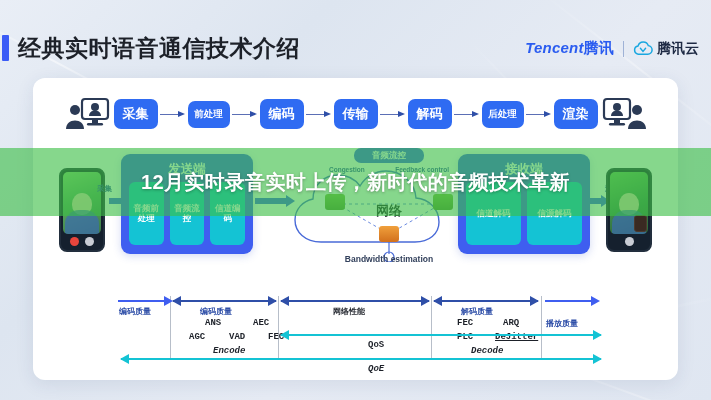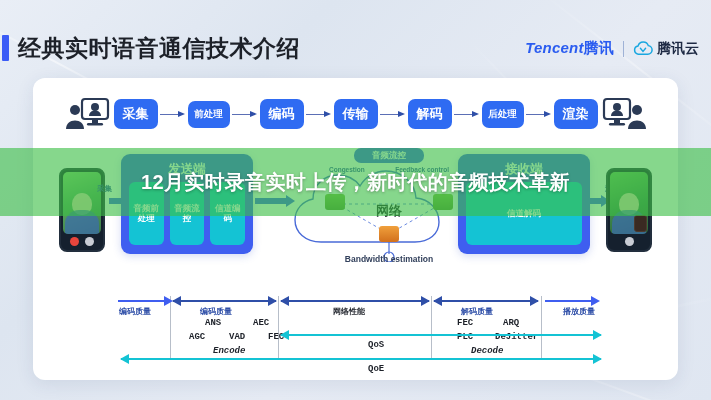--- a/index.html
+++ b/index.html
@@ -340,20 +340,21 @@
         <div class="cloud-label">网络</div>
         <div class="cloud-caption">Bandwidth estimation</div>
       </div>
 
       <div class="flow-arrow fa-3"></div>
 
       <div class="endbox endbox-recv">
         <div class="etitle">接收端</div>
         <div class="cells">
           <div class="cell">信道解码</div>
+          <div class="cell">信源解码</div>
         </div>
       </div>
 
       <div class="flow-arrow fa-4"></div>
       <div class="fa-label" style="right:58px; top:48px;">渲染</div>
 
       <div class="phone phone-r">
         <div class="scene r">
           <div class="face"></div>
           <div class="body"></div>
@@ -391,46 +392,46 @@
 
       <div class="mline blue" style="left:401px; top:14px; width:104px;">
         <div class="arrow-l" style="left:-1px;"></div>
         <div class="arrow-r" style="right:-1px;"></div>
       </div>
       <div class="mlabel blue" style="left:428px; top:20px;font-family:Liberation Mono, monospace;">解码质量</div>
 
       <div class="mline bluelight" style="left:512px; top:14px; width:46px;">
         <div class="arrow-r bl" style="right:-9px;"></div>
       </div>
-      <div class="mlabel blue" style="left:513px; top:20px;margin-left:17px;">播放质量</div>
+      <div class="mlabel blue" style="left:513px; top:32px;">播放质量</div>
 
       <div class="mono" style="left:172px; top:32px;">ANS</div>
       <div class="mono" style="left:220px; top:32px;">AEC</div>
       <div class="mono" style="left:156px; top:46px;">AGC</div>
       <div class="mono" style="left:196px; top:46px;">VAD</div>
       <div class="mono" style="left:235px; top:46px;">FEC</div>
       <div class="mono it" style="left:180px; top:60px;">Encode</div>
 
       <div class="mono" style="left:424px; top:32px;">FEC</div>
       <div class="mono" style="left:470px; top:32px;">ARQ</div>
       <div class="mono" style="left:424px; top:46px;">PLC</div>
-      <div class="mono" style="left:462px; top:46px;">DeJitter</div>
+      <div class="mono" style="left:462px; top:46px;text-decoration:underline;">DeJitter</div>
       <div class="mono it" style="left:438px; top:60px;">Decode</div>
 
       <div class="mline teal" style="left:248px; top:48px; width:320px;">
         <div class="arrow-l tealc" style="left:-1px;"></div>
         <div class="arrow-r tealc" style="right:-1px;"></div>
       </div>
       <div class="mono" style="left:335px; top:54px;">QoS</div>
 
       <div class="mline teal" style="left:88px; top:72px; width:480px;">
         <div class="arrow-l tealc" style="left:-1px;"></div>
         <div class="arrow-r tealc" style="right:-1px;"></div>
       </div>
-      <div class="mono" style="left:335px; top:78px;">QoE</div>
+      <div class="mono" style="left:335px; top:78px;font-style:italic;">QoE</div>
     </div>
   </div>
 
   <div class="overlay">
     <div class="headline">12月实时录音实时上传，新时代的音频技术革新</div>
   </div>
 
 </div>
 
 </body></html>

